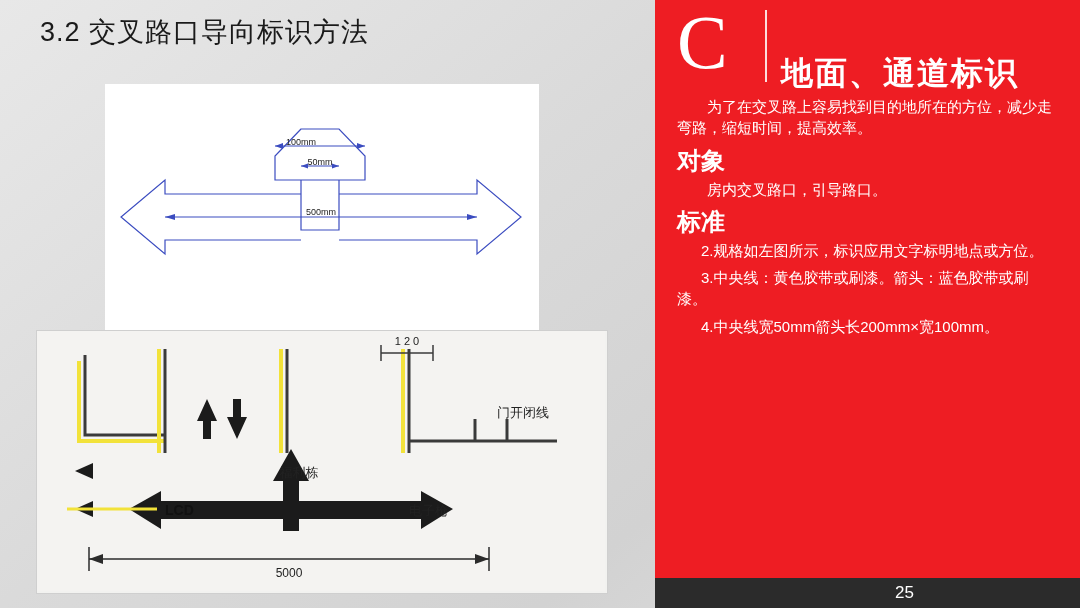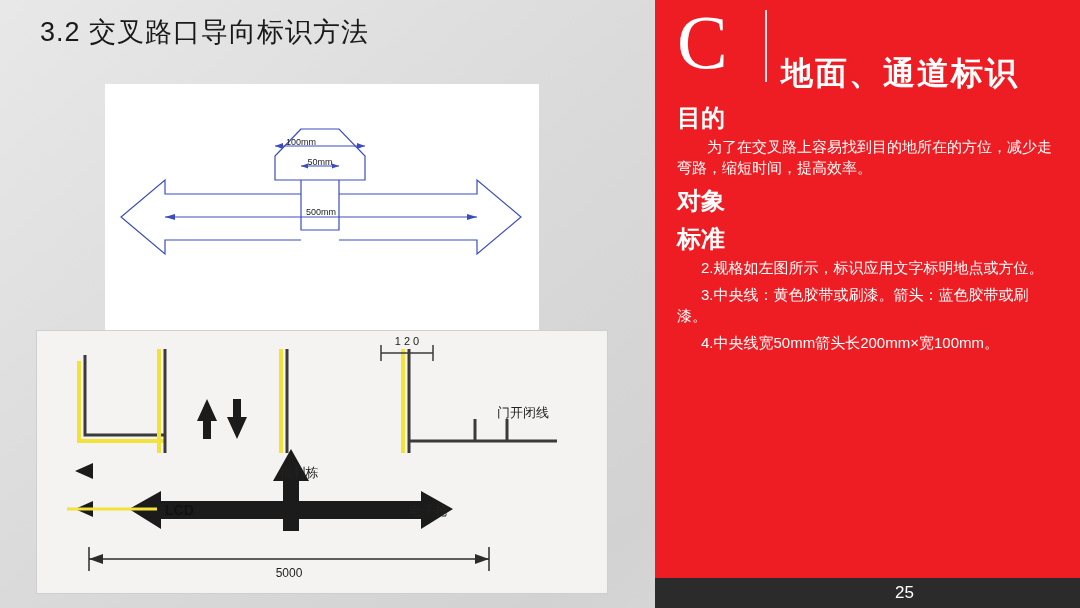--- a/index.html
+++ b/index.html
@@ -261,26 +261,26 @@
   </div>
 
   <div class="right">
     <div class="rt-header">
       <div class="big-c">C</div>
       <div class="hdr-divider"></div>
       <div class="hdr-main">地面、通道标识</div>
     </div>
 
     <div class="sec">
-      <div class="sec-h">目的</div>
       <p class="sec-p">为了在交叉路上容易找到目的地所在的方位，减少走弯路，缩短时间，提高效率。</p>
     </div>
 
     <div class="sec">
       <div class="sec-h">对象</div>
+      <p class="sec-p">房内交叉路口，引导路口。</p>
     </div>
 
     <div class="sec std-list">
       <div class="sec-h">标准</div>
       <p class="sec-p hang">2.规格如左图所示，标识应用文字标明地点或方位。</p>
       <p class="sec-p hang">3.中央线：黄色胶带或刷漆。箭头：蓝色胶带或刷漆。</p>
       <p class="sec-p hang">4.中央线宽50mm箭头长200mm×宽100mm。</p>
     </div>
   </div>
 

